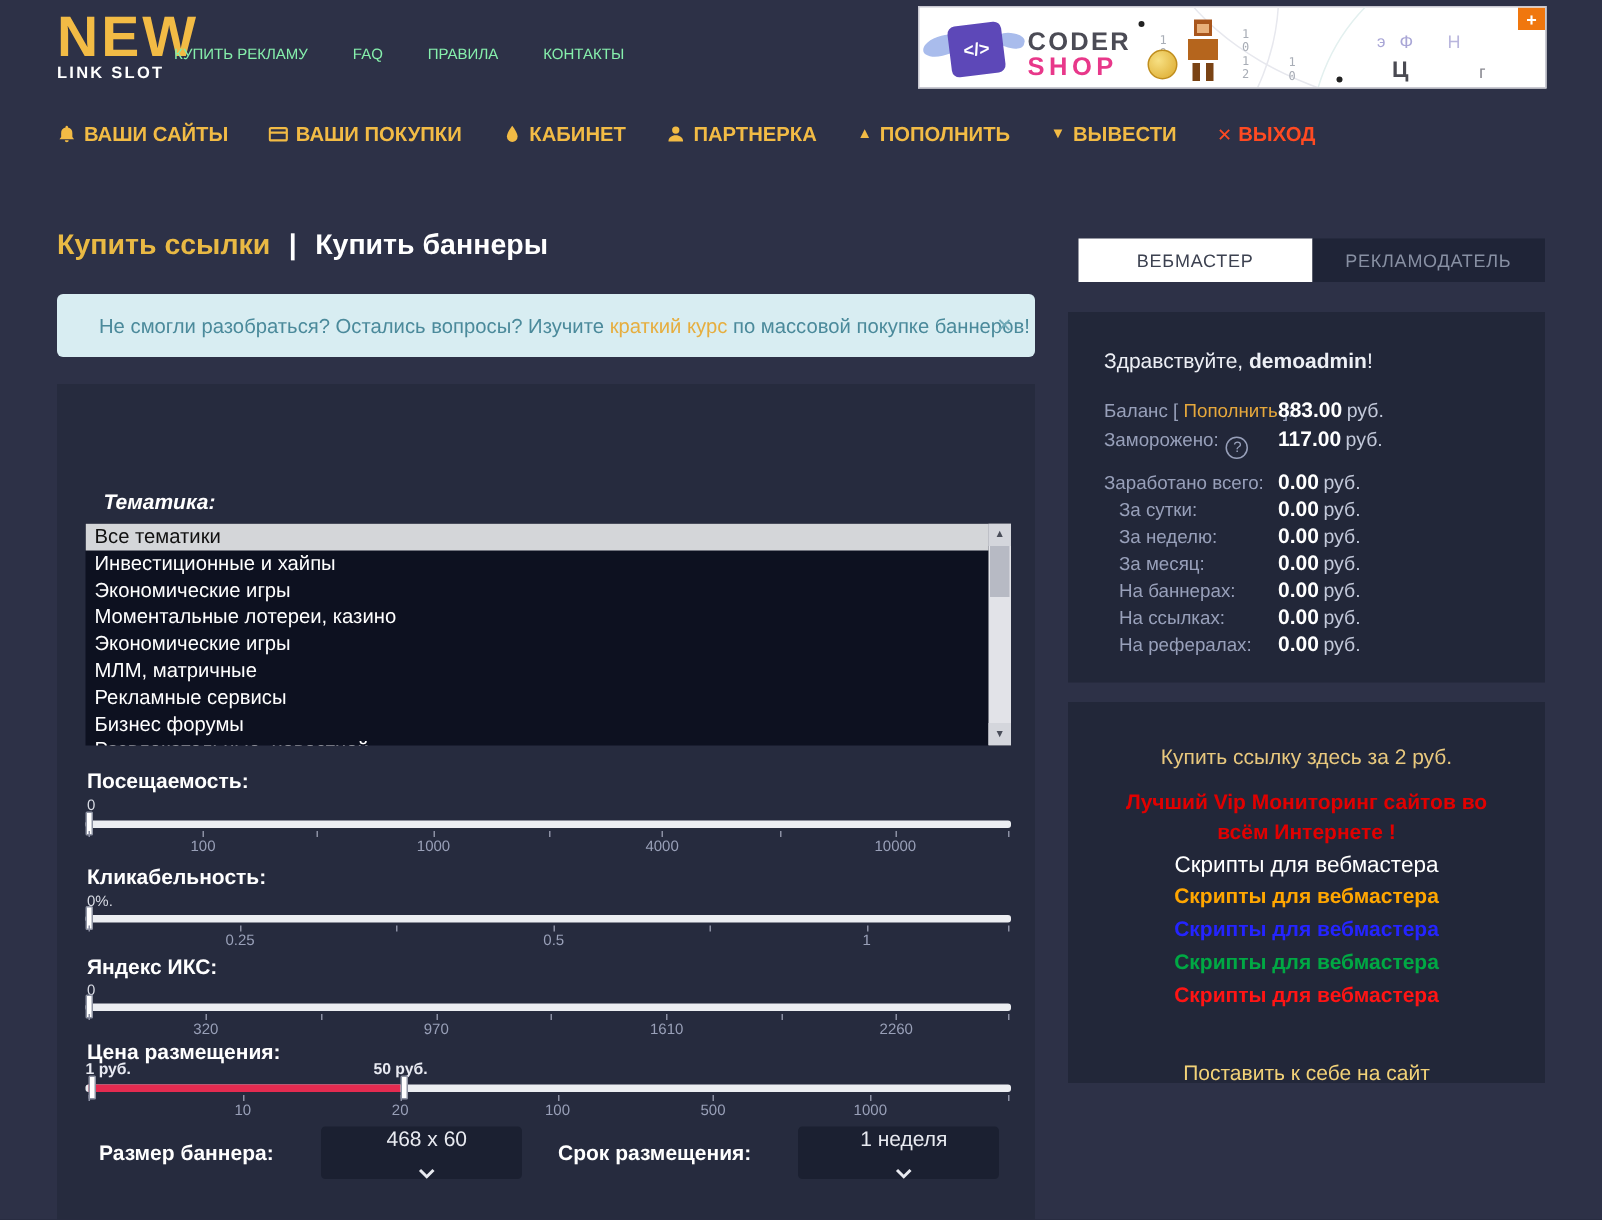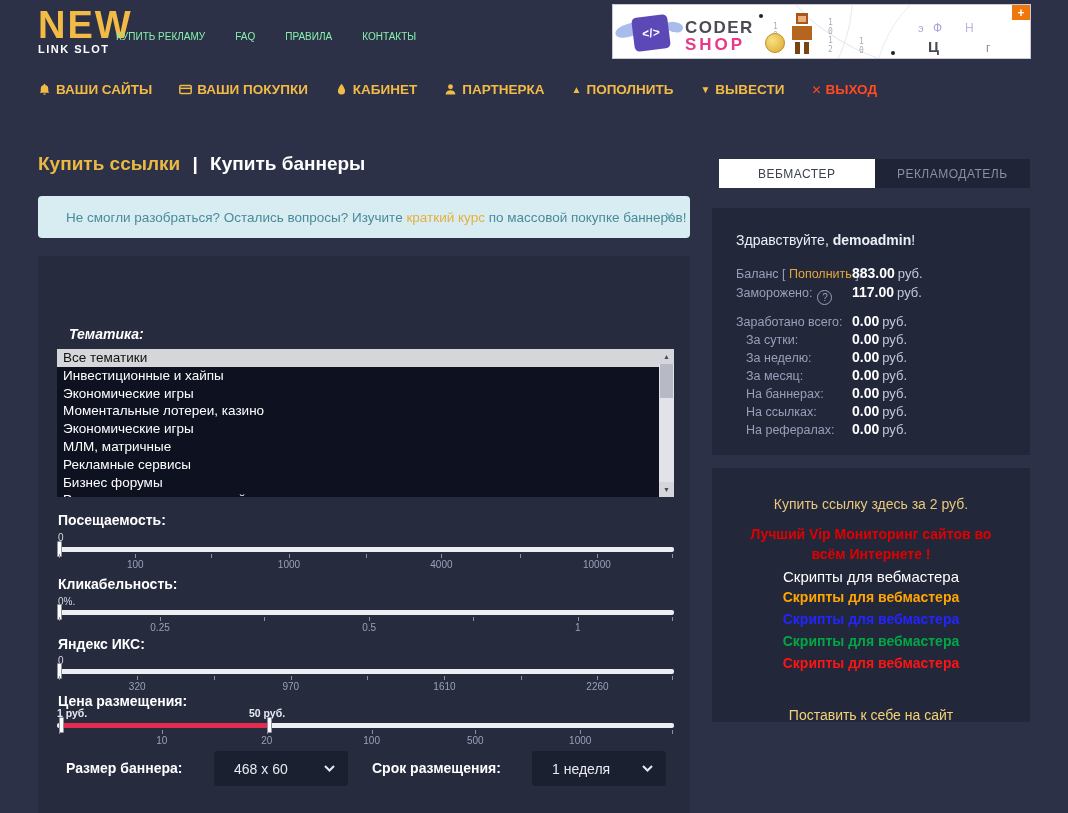--- a/index.html
+++ b/index.html
@@ -65,21 +65,21 @@
   .slider-value { position:absolute; font-size:10px; color:#d7dae3; }
   .track { position:absolute; left:19px; width:617px; height:5px; background:#eceef2; border-radius:2px; cursor:pointer; }
   .range-fill { position:absolute; top:0; height:5px; background:#e42b50; }
   .handle { position:absolute; top:-6px; width:5px; height:16px; background:#ffffff; border:1px solid #8e93a3; border-radius:1px; cursor:grab; }
   .ticks { position:absolute; left:19px; width:617px; height:18px; }
   .tick { position:absolute; top:0; width:1px; height:4px; background:#8b90a3; }
   .tick-label { position:absolute; top:5px; transform:translateX(-50%); font-size:10px; color:#99a0b8; }
   .handle-label { position:absolute; font-size:10.5px; font-weight:700; color:#e8eaf2; }
   
   .select-box { position:absolute; width:134px; height:35px; background:#1b2031; border-radius:3px; color:#e8eaf0; font-size:14px;
-                display:flex; align-items:center; justify-content:space-between; padding:0 13px 0 20px; cursor:pointer; }
+                display:flex; align-items:center; justify-content:space-between; padding:0 13px 0 20px; cursor:pointer;flex-direction:column; }
   .select-box svg { width:11px; height:7px; stroke:#e8eaf0; stroke-width:2; fill:none; }
   
   .tabs { position:absolute; left:719px; top:159px; width:311px; height:29px; display:flex; font-size:12px; letter-spacing:.5px; }
   .tab { flex:1; display:flex; align-items:center; justify-content:center; cursor:pointer; }
   .tab.active { background:#ffffff; color:#3c4150; }
   .tab.inactive { background:#1f2437; color:#8890a3; }
   .acct-panel { position:absolute; left:712px; top:208px; width:318px; height:247px; background:#222739; }
   .greeting { position:absolute; left:24px; top:24px; font-size:14px; color:#edeff5; }
   .acct-row { position:absolute; left:24px; width:282px; font-size:12.5px; color:#98a0ba; }
   .acct-val { position:absolute; left:116px; top:-2px; font-size:14px; font-weight:700; color:#ffffff; white-space:nowrap; }

